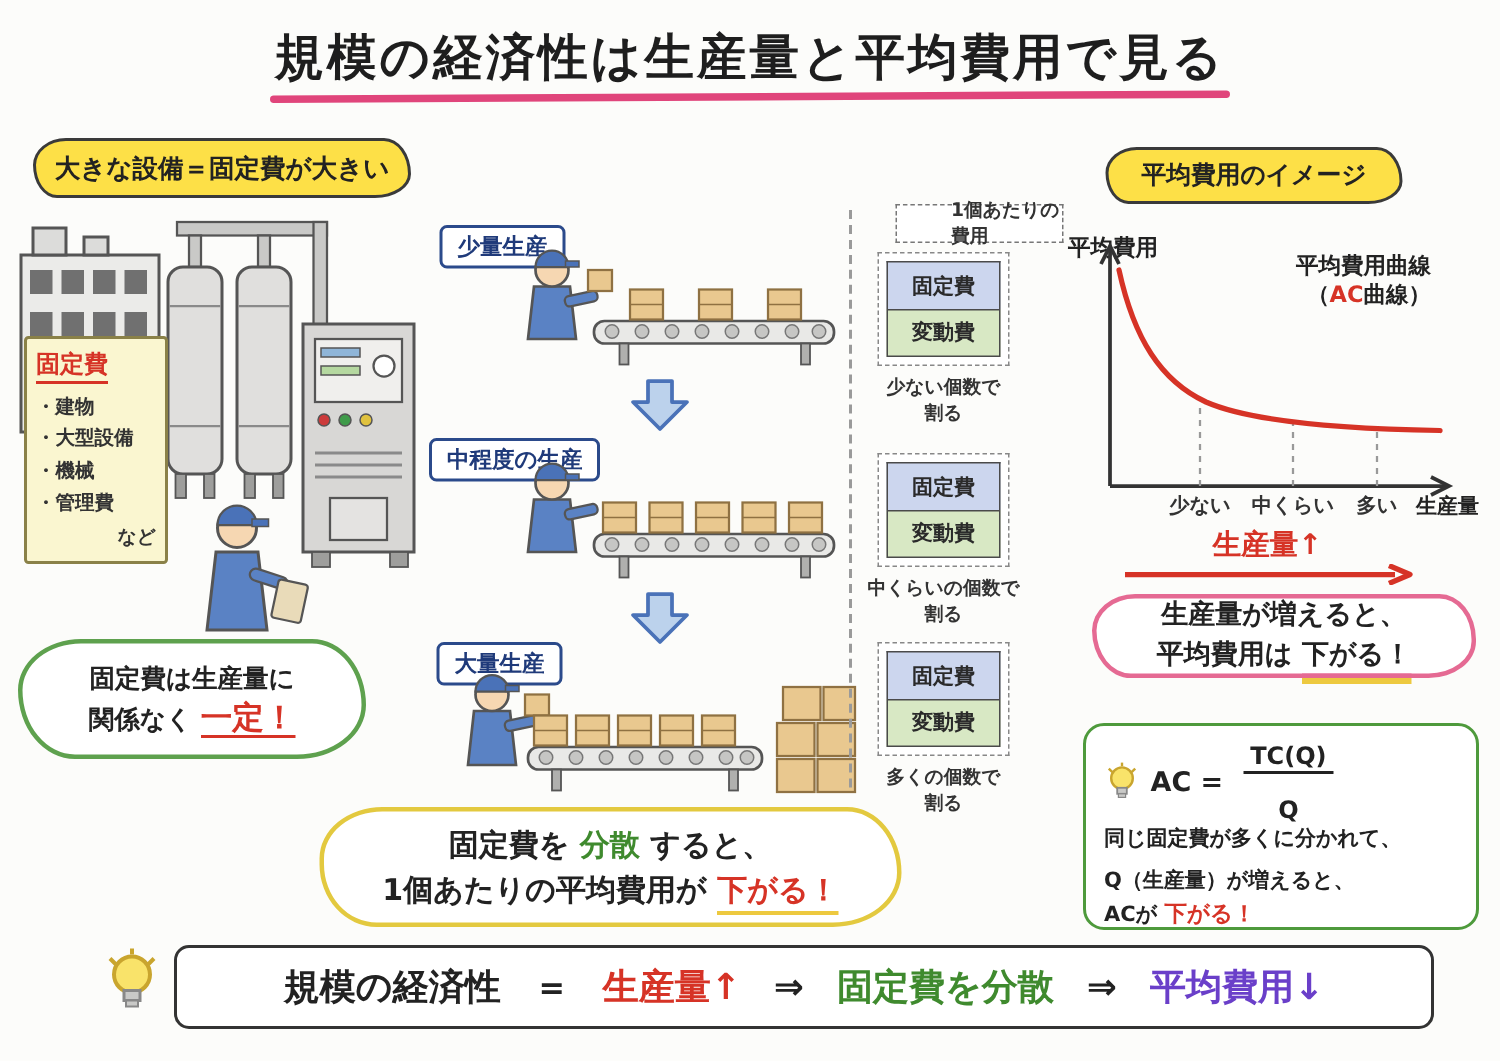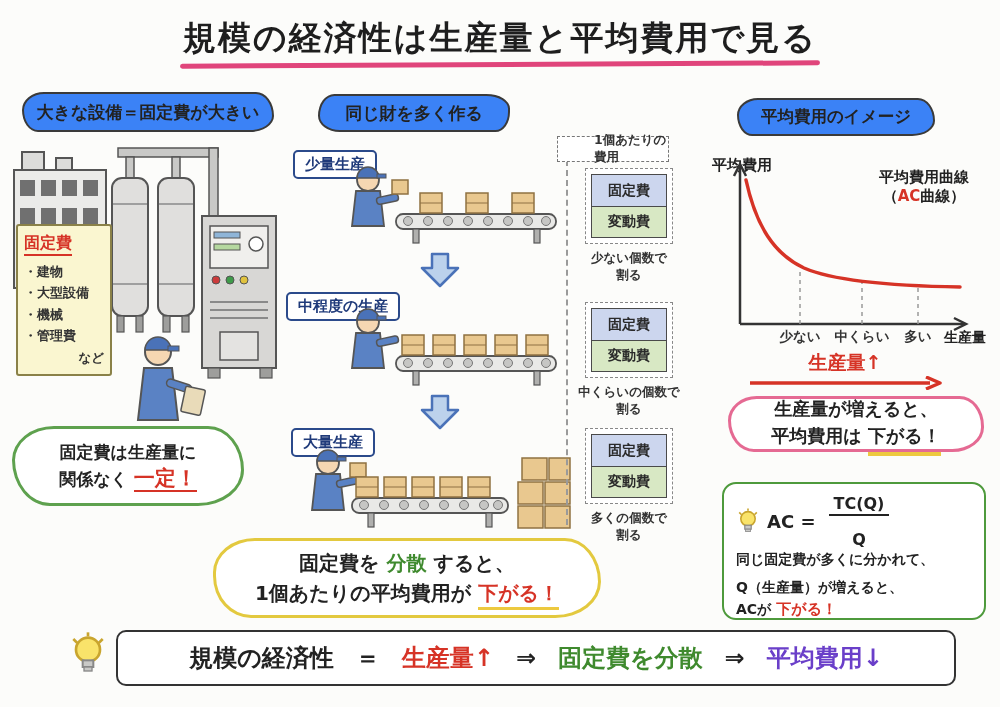--- a/index.html
+++ b/index.html
@@ -3,21 +3,21 @@
 <meta charset="utf-8">
 <style>
   * { margin:0; padding:0; box-sizing:border-box; }
   body { font-family:"DejaVu Sans","Liberation Sans",sans-serif; background:#fff; }
   #page { position:relative; width:1000px; height:707px; background:#fcfcfa; overflow:hidden; color:#222; }
 
   .abs { position:absolute; }
   .title { width:100%; top:16px; text-align:center; font-size:33px; font-weight:bold; letter-spacing:2px; color:#1e1e1e; }
   .title-underline { left:50%; transform:translateX(-50%) rotate(-0.3deg); top:62px; width:640px; height:5px; background:#e0457b; border-radius:3px; }
 
-  .bubble { background:#3b82f6; border:2.5px solid #3a3a3a; display:flex; align-items:center; justify-content:center; font-weight:bold; color:#222; text-align:center; }
+  .bubble { background:#fde047; border:2.5px solid #3a3a3a; display:flex; align-items:center; justify-content:center; font-weight:bold; color:#222; text-align:center; }
   .r1 { border-radius:22px 18px 24px 16px / 18px 24px 16px 22px; }
   .r2 { border-radius:18px 26px 16px 24px / 24px 16px 22px 18px; }
 
   .cloud { background:#fff; display:flex; flex-direction:column; align-items:center; justify-content:center; font-weight:bold; text-align:center; }
   .cloud.green  { border:3px solid #5ea14e; border-radius:42px 36px 46px 38px / 34px 44px 36px 46px; }
   .cloud.yellow { border:3px solid #e3c93f; border-radius:44px 38px 48px 40px / 36px 46px 38px 44px; }
   .cloud.pink   { border:3px solid #e56a93; border-radius:40px 34px 44px 36px / 34px 42px 34px 44px; }
 
   .stage-label { background:#fff; border:2px solid #2b4a8b; border-radius:5px; color:#1f3a7a; font-weight:bold; font-size:15px; padding:3px 10px; }
 
@@ -130,21 +130,20 @@
   </div>
 
   <div class="abs cloud green" style="left:12px; top:426px; width:232px; height:80px;">
     <div style="font-size:17px;">固定費は生産量に</div>
     <div style="font-size:17px;">
       <span>関係なく</span>
       <span class="hl-red ul-red" style="font-size:21px;margin-top:39px;">一定！</span>
     </div>
   </div>
 
-  <div class="abs bubble r2" style="left:318px; top:94px; width:192px; height:38px; font-size:17px;">同じ財を多く作る</div>
 
   <div class="abs stage-label" style="left:293px; top:150px;">少量生産</div>
   <svg class="abs" style="left:338px; top:140px;" width="225" height="112" viewBox="0 0 225 112">
     <path d="M18,51 L42,51 L46,86 L14,86 Z" fill="#5a82c4" stroke="#555" stroke-width="1.8"></path>
     <circle cx="30" cy="40" r="11" fill="#f6d7b2" stroke="#555" stroke-width="1.8"></circle>
     <path d="M19,38 a11,11 0 0,1 22,0 z" fill="#4a72b8" stroke="#555" stroke-width="1.5"></path>
     <rect x="39" y="34" width="9" height="4" fill="#4a72b8" stroke="#555" stroke-width="1"></rect>
     <rect x="38" y="58" width="22" height="7" rx="3" transform="rotate(-12 38 58)" fill="#5a82c4" stroke="#555" stroke-width="1.5"></rect>
     <rect x="54" y="40" width="16" height="14" fill="#e9c88f" stroke="#8f7142" stroke-width="1.5"></rect>
     <rect x="58" y="74" width="160" height="15" rx="7" fill="#e9e9e7" stroke="#555" stroke-width="1.8"></rect>
@@ -262,21 +261,21 @@
       <span>すると、</span>
     </div>
     <div style="font-size:20px; margin-top:3px;">
       <span>1個あたりの平均費用が</span>
       <span class="hl-red ul-yellow">下がる！</span>
     </div>
   </div>
 
   <div class="abs dashed-v" style="left:566px; top:140px; height:385px;"></div>
 
-  <div class="abs uc-header" style="left:557px; top:136px; width:112px; height:26px;padding-left:36px;">1個あたりの費用</div>
+  <div class="abs uc-header" style="left:597px; top:136px; width:112px; height:26px;padding-left:36px;">1個あたりの費用</div>
 
   <div class="abs uc-group" style="left:585px; top:168px;">
     <div class="uc-cell uc-fixed">固定費</div>
     <div class="uc-cell uc-var">変動費</div>
   </div>
   <div class="abs uc-cap" style="left:568px; top:250px; width:122px;">
     <div>少ない個数で</div>
     <div>割る</div>
   </div>
 
@@ -295,21 +294,21 @@
   </div>
   <div class="abs uc-cap" style="left:568px; top:510px; width:122px;">
     <div>多くの個数で</div>
     <div>割る</div>
   </div>
 
   <div class="abs bubble r1" style="left:737px; top:98px; width:198px; height:38px; font-size:16.5px;">平均費用のイメージ</div>
 
   <div class="abs chart-text" style="left:712px; top:156px; font-size:15px;">平均費用</div>
 
-  <div class="abs chart-text" style="left:858px; top:168px; font-size:15px; text-align:center; width:132px;">
+  <div class="abs chart-text" style="left:822px; top:168px; font-size:15px; text-align:right; width:132px;">
     <div>平均費用曲線</div>
     <div>
       <span>（</span><span class="hl-red">AC</span><span>曲線）</span>
     </div>
   </div>
 
   <svg class="abs" style="left:712px; top:152px;" width="278" height="180" viewBox="0 0 278 180">
     <line x1="28" y1="172" x2="28" y2="14" stroke="#333" stroke-width="2.5"></line>
     <polyline points="22,24 28,12 34,24" fill="none" stroke="#333" stroke-width="2.5"></polyline>
     <line x1="28" y1="172" x2="252" y2="172" stroke="#333" stroke-width="2.5"></line>

